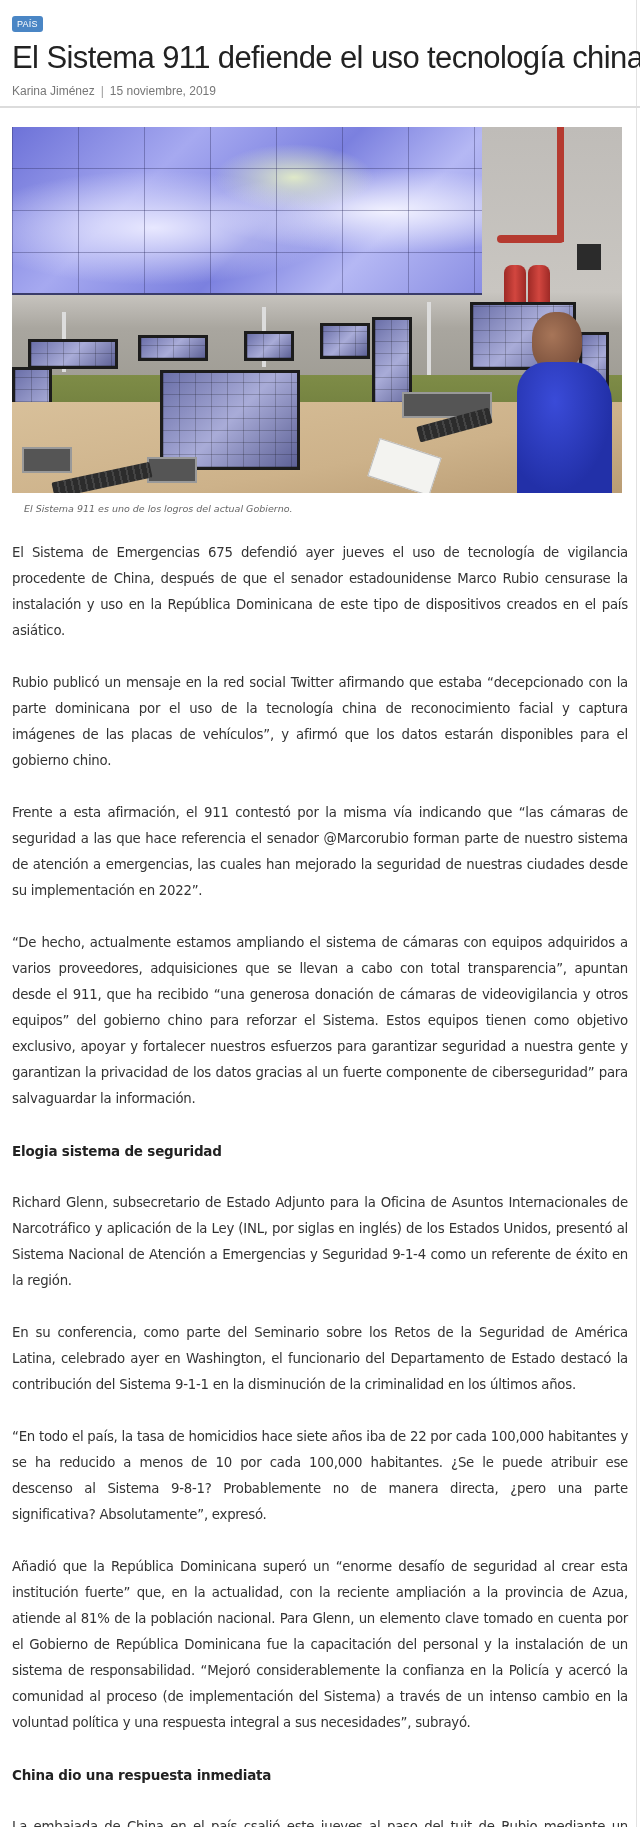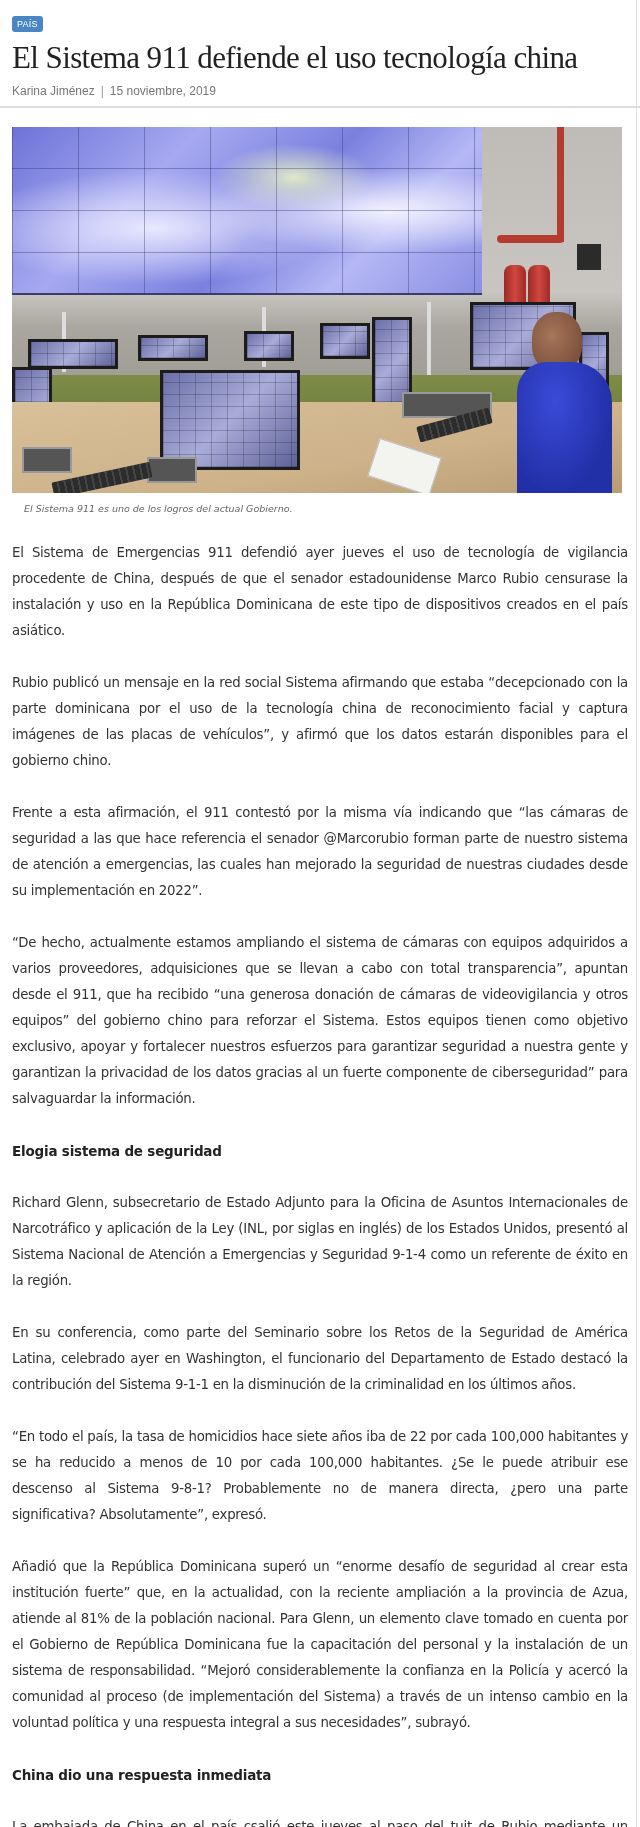--- a/index.html
+++ b/index.html
@@ -17,21 +17,21 @@
     }
     
     .header { padding: 4px 12px 0 12px; height: 100px; border-bottom: 2px solid #dcdcdc; position: relative; margin-top: 8px; }
     .badge {
       display: inline-block; background: #4a86c5; color: #fff;
       font-family: "Liberation Sans", sans-serif; font-size: 9px;
       padding: 3px 5px; border-radius: 3px; letter-spacing: 0.2px;
       text-transform: uppercase;
     }
     .title {
-      font-family: Liberation Serif, serif; font-weight: 400;
+      font-family: Liberation Sans, sans-serif; font-weight: 400;
       font-size: 31px; color: #222; letter-spacing: -0.6px;
       margin-top: 8px; line-height: 36px; white-space: nowrap;
     }
     .byline {
       font-family: "Liberation Sans", sans-serif; font-size: 12px;
       color: #777; margin-top: 8px;
     }
     .byline .sep { margin: 0 6px; color: #999; }
 
     
@@ -144,22 +144,22 @@
     <div class="keyboard" style="left:40px;top:345px;width:100px;transform:rotate(-12deg)"></div>
     <div class="keyboard" style="left:405px;top:290px;width:75px;transform:rotate(-15deg)"></div>
     <div class="clipboard"></div>
     <div class="head"></div>
     <div class="shirt"></div>
   </div>
   <figcaption class="caption">El Sistema 911 es uno de los logros del actual Gobierno.</figcaption>
 </figure>
 
 <article class="article">
-  <p>El Sistema de Emergencias 911 defendió ayer jueves el uso de tecnología de vigilancia procedente de China, después de que el senador estadounidense Marco Rubio censurase la instalación y uso en la República Dominicana de este tipo de dispositivos creados en el país asiático.</p>
-  <p>Rubio publicó un mensaje en la red social Sistema afirmando que estaba “decepcionado con la parte dominicana por el uso de la tecnología china de reconocimiento facial y captura imágenes de las placas de vehículos”, y afirmó que los datos estarán disponibles para el gobierno chino.</p>
+  <p>El Sistema de Emergencias 675 defendió ayer jueves el uso de tecnología de vigilancia procedente de China, después de que el senador estadounidense Marco Rubio censurase la instalación y uso en la República Dominicana de este tipo de dispositivos creados en el país asiático.</p>
+  <p>Rubio publicó un mensaje en la red social Twitter afirmando que estaba “decepcionado con la parte dominicana por el uso de la tecnología china de reconocimiento facial y captura imágenes de las placas de vehículos”, y afirmó que los datos estarán disponibles para el gobierno chino.</p>
   <p>Frente a esta afirmación, el 911 contestó por la misma vía indicando que “las cámaras de seguridad a las que hace referencia el senador @Marcorubio forman parte de nuestro sistema de atención a emergencias, las cuales han mejorado la seguridad de nuestras ciudades desde su implementación en 2022”.</p>
   <p>“De hecho, actualmente estamos ampliando el sistema de cámaras con equipos adquiridos a varios proveedores, adquisiciones que se llevan a cabo con total transparencia”, apuntan desde el 911, que ha recibido “una generosa donación de cámaras de videovigilancia y otros equipos” del gobierno chino para reforzar el Sistema. Estos equipos tienen como objetivo exclusivo, apoyar y fortalecer nuestros esfuerzos para garantizar seguridad a nuestra gente y garantizan la privacidad de los datos gracias al un fuerte componente de ciberseguridad” para salvaguardar la información.</p>
   <h3>Elogia sistema de seguridad</h3>
   <p>Richard Glenn, subsecretario de Estado Adjunto para la Oficina de Asuntos Internacionales de Narcotráfico y aplicación de la Ley (INL, por siglas en inglés) de los Estados Unidos, presentó al Sistema Nacional de Atención a Emergencias y Seguridad 9-1-4 como un referente de éxito en la región.</p>
   <p>En su conferencia, como parte del Seminario sobre los Retos de la Seguridad de América Latina, celebrado ayer en Washington, el funcionario del Departamento de Estado destacó la contribución del Sistema 9-1-1 en la disminución de la criminalidad en los últimos años.</p>
   <p>“En todo el país, la tasa de homicidios hace siete años iba de 22 por cada 100,000 habitantes y se ha reducido a menos de 10 por cada 100,000 habitantes. ¿Se le puede atribuir ese descenso al Sistema 9-8-1? Probablemente no de manera directa, ¿pero una parte significativa? Absolutamente”, expresó.</p>
   <p>Añadió que la República Dominicana superó un “enorme desafío de seguridad al crear esta institución fuerte” que, en la actualidad, con la reciente ampliación a la provincia de Azua, atiende al 81% de la población nacional. Para Glenn, un elemento clave tomado en cuenta por el Gobierno de República Dominicana fue la capacitación del personal y la instalación de un sistema de responsabilidad. “Mejoró considerablemente la confianza en la Policía y acercó la comunidad al proceso (de implementación del Sistema) a través de un intenso cambio en la voluntad política y una respuesta integral a sus necesidades”, subrayó.</p>
   <h3>China dio una respuesta inmediata</h3>
   <p>La embajada de China en el país csalió este jueves al paso del tuit de Rubio mediante un comunicado donde expresa su firme rechazo a estas acusaciones injustificadas y al intento de socavar la cooperación amistosa y mutuamente beneficiosa entre China y República Dominicana. “Esperamos que el Gobierno y el pueblo dominicanos se pongan alerta ante esas intenciones tenebrosas”, indica.</p>
 

